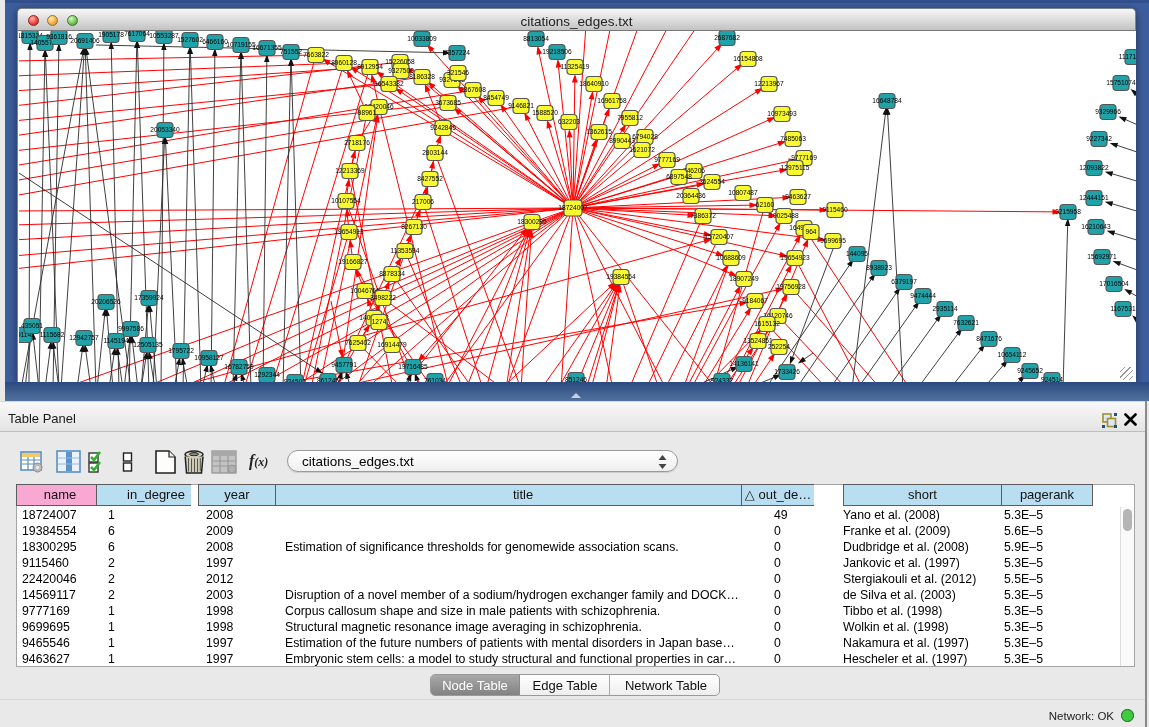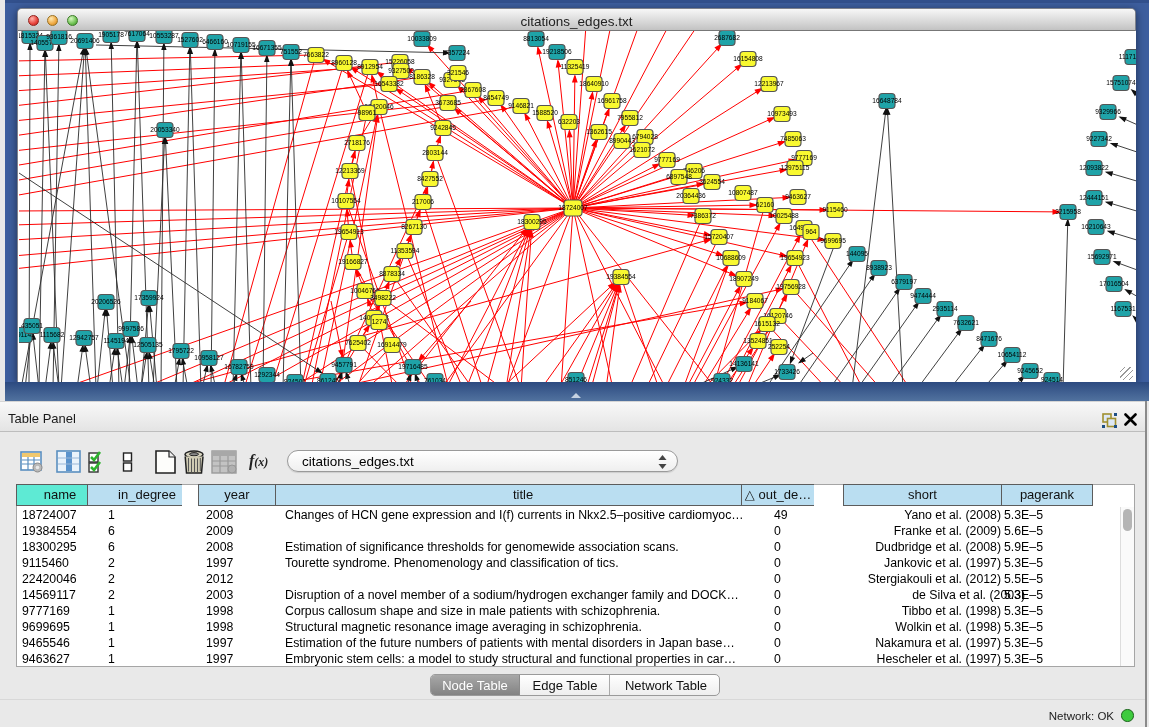--- a/index.html
+++ b/index.html
@@ -18,21 +18,21 @@
 #bluestrip{left:5px;top:382px;width:1144px;height:19px;
  background:linear-gradient(#2c4a80,#51729f)}
 #split{left:571px;top:393px;width:0;height:0;border-left:5px solid transparent;
  border-right:5px solid transparent;border-bottom:5px solid #c6d2e2}
 #phead{left:0;top:401px;width:1145px;height:31px;
  background:linear-gradient(#f8f8f8,#e4e4e4);border-bottom:1px solid #bdbdbd;border-top:1px solid #d5d5d5}
 #phead .lbl{position:absolute;left:8px;top:9px;font-size:13px;color:#1a1a1a}
 #rightline{left:1145px;top:401px;width:2px;height:326px;background:#8a8a8a}
 .trow{position:absolute;width:1100px;height:16px;font-size:12.3px;color:#000}
 .trow span{position:absolute;top:1px;white-space:nowrap}
-.trow .ctr{text-align:right}
+.trow .ctr{text-align:left}
 .hcell{position:absolute;top:484px;height:22px;background:#badef1;
  border:1px solid #5c5c5c;border-right:none;font-size:13px;color:#111;
  text-align:center;line-height:20px}
 #tabs{left:430px;top:674px;width:290px;height:22px;border:1px solid #9a9a9a;border-radius:5px;
  background:linear-gradient(#fff,#eee);font-size:13px;overflow:hidden}
 #tabs div{position:absolute;top:0;height:22px;line-height:21px;text-align:center;color:#111}
 #memo{right:35px;top:710px;font-size:11.5px;color:#222}
 #gdot{left:1121px;top:709px;width:12.5px;height:12.5px;border-radius:50%;
  background:#3ecb3e;border:1.5px solid #1c641c}
 .icon{position:absolute;top:450px}
@@ -389,32 +389,31 @@
 font-style:italic;font-weight:bold;font-size:16px;color:#222">f<span style="font-size:12px">(x)</span></div>
 <div class="abs" style="left:287px;top:450px;width:391px;height:22px;border:1px solid #9a9a9a;
 border-radius:11px;background:linear-gradient(#fff,#efefef);box-shadow:0 1px 1px rgba(0,0,0,.12)">
 <div class="abs" style="left:14px;top:3px;font-size:13.5px;color:#000">citations_edges.txt</div>
 <svg style="position:absolute;right:10px;top:4px" width="9" height="14" viewBox="0 0 9 14">
 <path d="M4.5 0L8.5 5h-8z" fill="#444"></path>
       <path d="M4.5 14L0.5 9h8z" fill="#444"></path>
     </svg>
   </div>
 <div class="abs" style="left:16px;top:484px;width:1119px;height:183px;background:#fff;border:1px solid #a5a5a5"></div>
-<div class="hcell" style="left:16px;width:87px;background:#5eead4;">name</div>
-<div class="hcell" style="left:87px;width:95px;padding-left:24px;">in_degree</div>
+<div class="hcell" style="left:16px;width:87px;background:#f9a8d4;">name</div>
+<div class="hcell" style="left:96px;width:95px;padding-left:24px;">in_degree</div>
 <div class="hcell" style="left:198px;width:77px;">year</div>
 <div class="hcell" style="left:275px;width:495px;">title</div>
 <div class="hcell" style="left:741px;width:73px;">△ out_de…</div>
 <div class="hcell" style="left:843px;width:158px;">short</div>
 <div class="hcell" style="left:1001px;width:92px;border-right:1px solid #5c5c5c;">pagerank</div>
 <div class="trow" style="top:507px">
     <span style="left:22px">18724007</span>
     <span style="left:108px">1</span>
     <span style="left:206px">2008</span>
-    <span style="left:285px">Changes of HCN gene expression and I(f) currents in Nkx2.5–positive cardiomyoc…</span>
     <span style="left:774px">49</span>
     <span class="ctr" style="left:843px;width:158px">Yano et al. (2008)</span>
     <span style="left:1004px">5.3E–5</span>
   </div>
 <div class="trow" style="top:523px">
     <span style="left:22px">19384554</span>
     <span style="left:108px">6</span>
     <span style="left:206px">2009</span>
     <span style="left:774px">0</span>
     <span class="ctr" style="left:843px;width:158px">Franke et al. (2009)</span>
@@ -426,40 +425,39 @@
     <span style="left:206px">2008</span>
     <span style="left:285px">Estimation of significance thresholds for genomewide association scans.</span>
     <span style="left:774px">0</span>
     <span class="ctr" style="left:843px;width:158px">Dudbridge et al. (2008)</span>
     <span style="left:1004px">5.9E–5</span>
   </div>
 <div class="trow" style="top:555px">
     <span style="left:22px">9115460</span>
     <span style="left:108px">2</span>
     <span style="left:206px">1997</span>
-    <span style="left:285px">Tourette syndrome. Phenomenology and classification of tics.</span>
     <span style="left:774px">0</span>
     <span class="ctr" style="left:843px;width:158px">Jankovic et al. (1997)</span>
     <span style="left:1004px">5.3E–5</span>
   </div>
 <div class="trow" style="top:571px">
     <span style="left:22px">22420046</span>
     <span style="left:108px">2</span>
     <span style="left:206px">2012</span>
     <span style="left:774px">0</span>
     <span class="ctr" style="left:843px;width:158px">Stergiakouli et al. (2012)</span>
     <span style="left:1004px">5.5E–5</span>
   </div>
 <div class="trow" style="top:587px">
     <span style="left:22px">14569117</span>
     <span style="left:108px">2</span>
     <span style="left:206px">2003</span>
     <span style="left:285px">Disruption of a novel member of a sodium/hydrogen exchanger family and DOCK…</span>
     <span style="left:774px">0</span>
-    <span class="ctr" style="left:867px;width:158px">de Silva et al. (2003)</span>
+    <span class="ctr" style="left:843px;width:158px">de Silva et al. (2003)</span>
     <span style="left:1004px">5.3E–5</span>
   </div>
 <div class="trow" style="top:603px">
     <span style="left:22px">9777169</span>
     <span style="left:108px">1</span>
     <span style="left:206px">1998</span>
     <span style="left:285px">Corpus callosum shape and size in male patients with schizophrenia.</span>
     <span style="left:774px">0</span>
     <span class="ctr" style="left:843px;width:158px">Tibbo et al. (1998)</span>
     <span style="left:1004px">5.3E–5</span>

